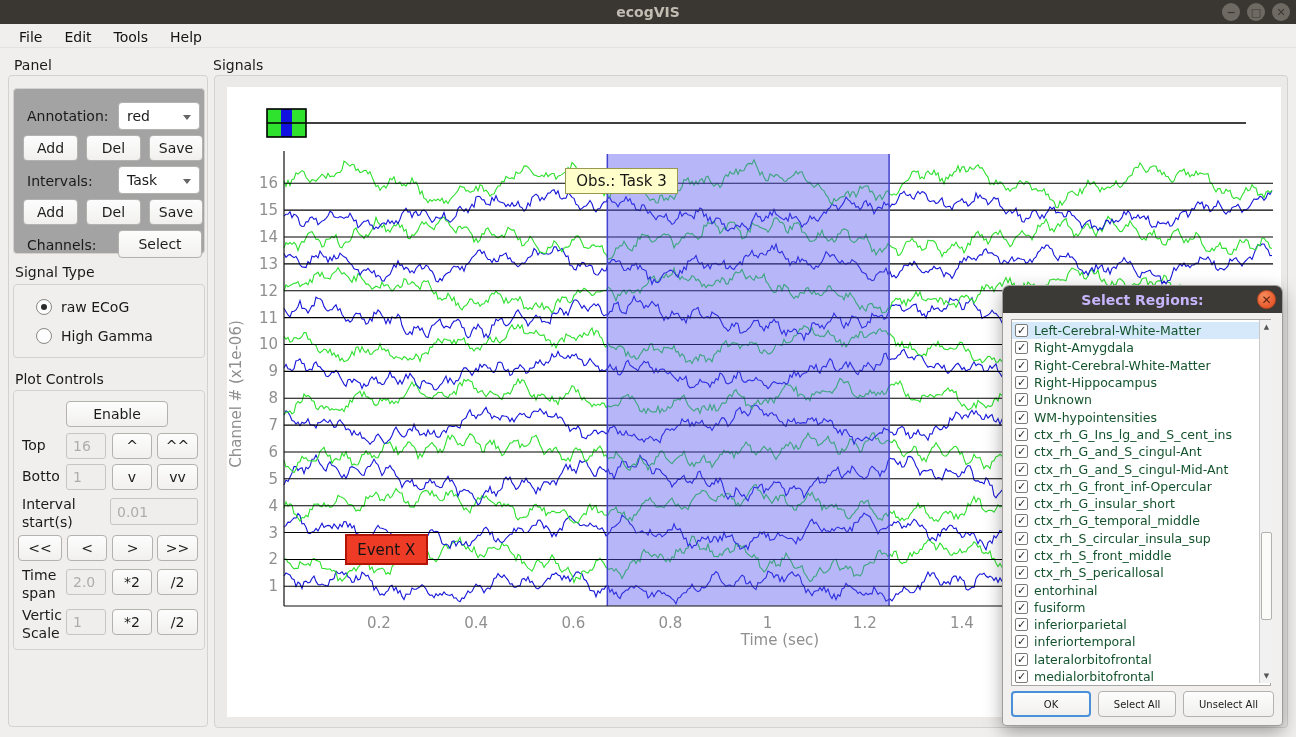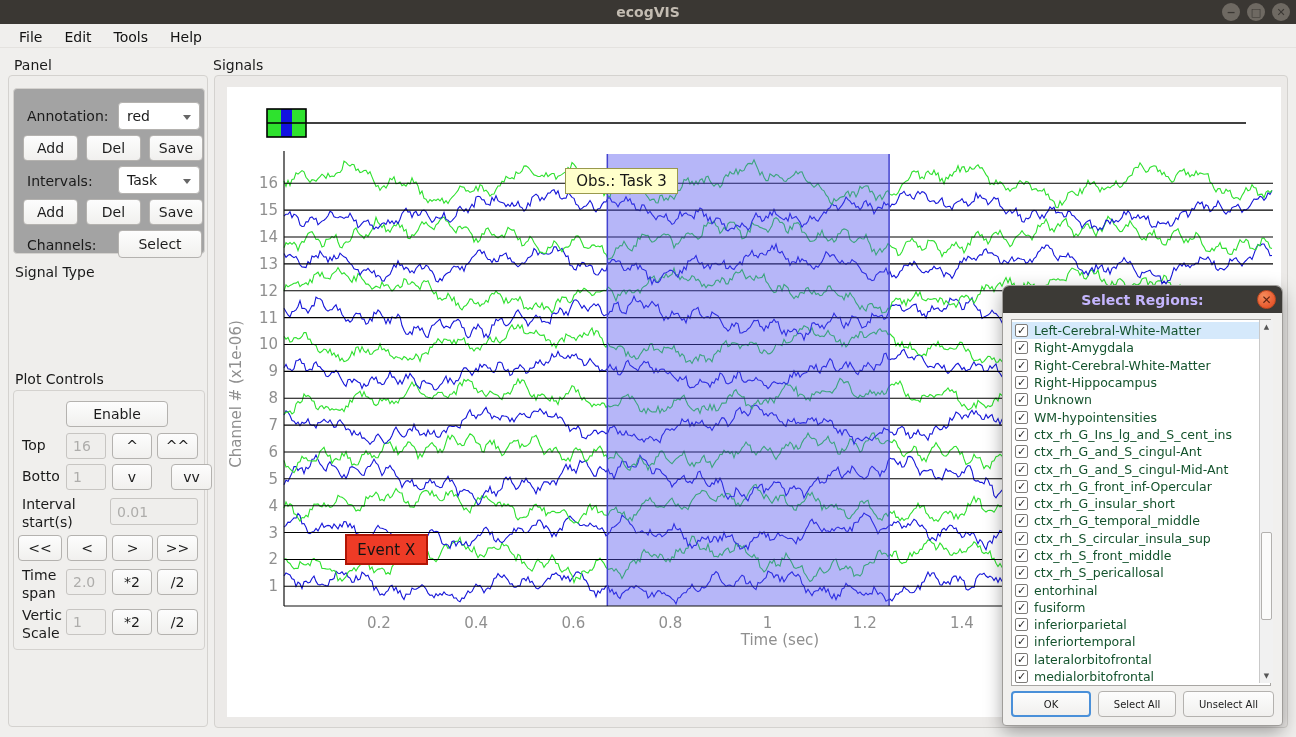--- a/index.html
+++ b/index.html
@@ -99,34 +99,46 @@
 
     <div class="btn intervals-btn" style="left: 9px; top: 110px; width: 55px; height: 26px;">Add</div>
         <div class="btn intervals-btn" style="left: 72px; top: 110px; width: 55px; height: 26px;">Del</div>
         <div class="btn intervals-btn" style="left: 135px; top: 110px; width: 54px; height: 26px;">Save</div>
       </div>
     <div class="plabel" style="left:13px; top:148px;">Channels:</div>
     <div class="btn" style="left:104px; top:141px; width:84px; height:28px;">Select</div>
   </div>
 
   <div class="plabel" style="left:6px; top:188px;">Signal Type</div>
+  <div class="groupbox" style="left:4px; top:208px; width:192px; height:74px; background:#f0efed;">
+
+      <div class="radio-row signal-type-option selected" style="left: 22px; top: 14px;">
+        <span class="radio"></span>
+        <span>raw ECoG</span>
+      </div>
+
+      <div class="radio-row signal-type-option" style="left: 22px; top: 43px;">
+        <span class="radio"></span>
+        <span>High Gamma</span>
+      </div>
+    </div>
 
   <div class="plabel" style="left:6px; top:295px;">Plot Controls</div>
   <div class="groupbox" style="left:4px; top:314px; width:192px; height:260px; background:#f0efed;">
     <div class="btn" style="left:52px; top:10px; width:102px; height:26px;">Enable</div>
 
     <div class="plabel" style="left:8px; top:46px;">Top</div>
     <div class="numinput" style="left:52px; top:42px; width:40px; height:26px;">16</div>
     <div class="btn" style="left:98px; top:42px; width:40px; height:26px;">^</div>
     <div class="btn" style="left:143px; top:42px; width:41px; height:26px;">^^</div>
 
     <div class="plabel" style="left:8px; top:77px;">Botto</div>
     <div class="numinput" style="left:52px; top:73px; width:40px; height:26px;">1</div>
     <div class="btn" style="left:98px; top:73px; width:40px; height:26px;">v</div>
-    <div class="btn" style="left:157px; top:73px; width:41px; height:26px;">vv</div>
+    <div class="btn" style="left:143px; top:73px; width:41px; height:26px;">vv</div>
 
     <div class="plabel" style="left:8px; top:105px; width:78px;">Interval
 start(s)</div>
     <div class="numinput" style="left:96px; top:107px; width:88px; height:27px;">0.01</div>
 
     <div>
 
     <div class="btn nav-btn" style="left: 4px; top: 144px; width: 44px; height: 26px;">&lt;&lt;</div>
         <div class="btn nav-btn" style="left: 53px; top: 144px; width: 40px; height: 26px;">&lt;</div>
         <div class="btn nav-btn" style="left: 98px; top: 144px; width: 41px; height: 26px;">&gt;</div>

